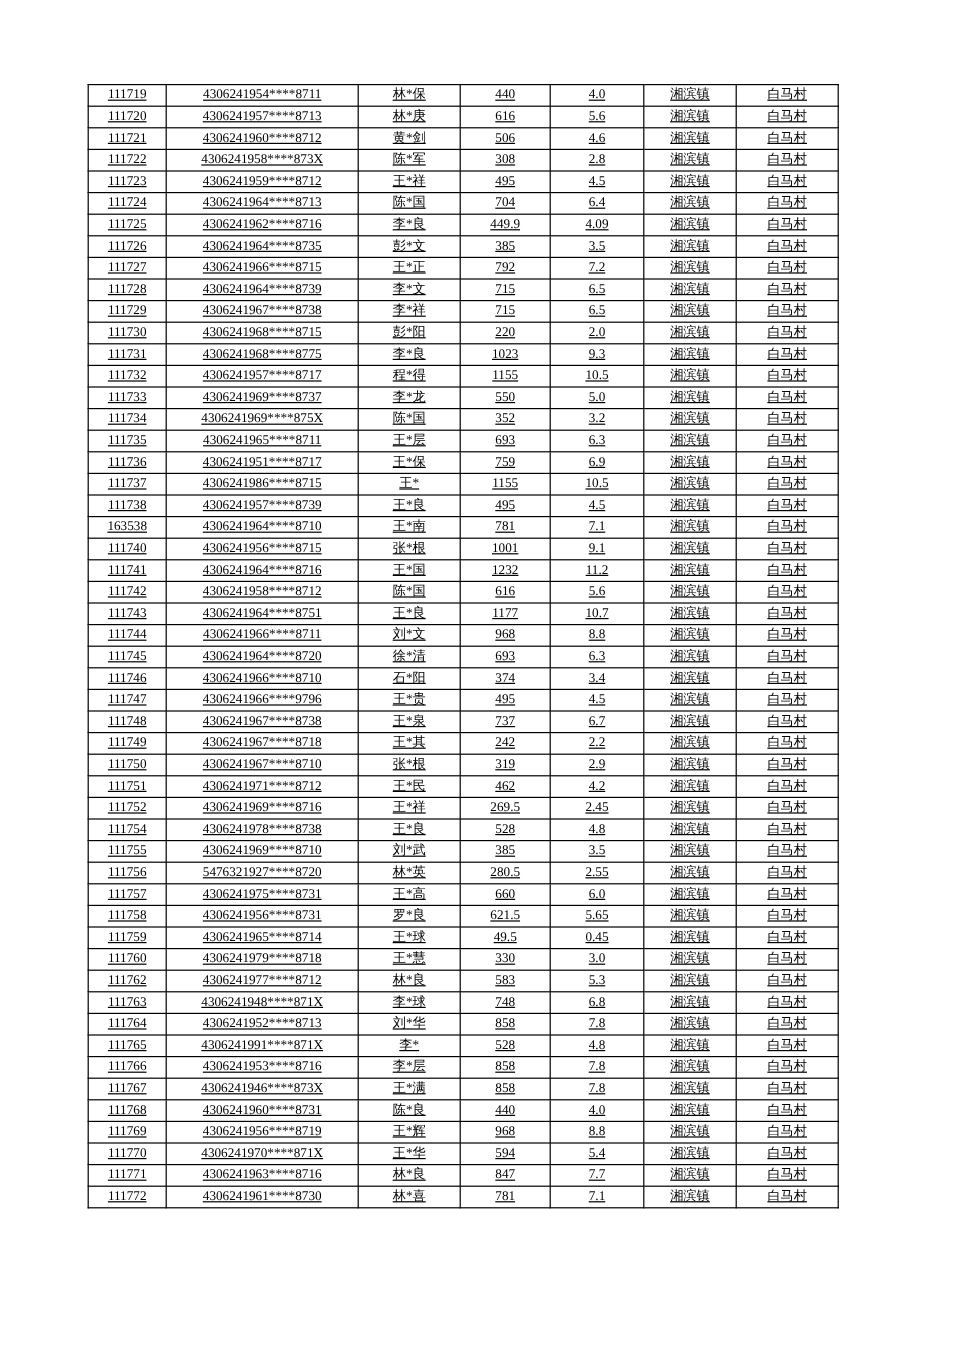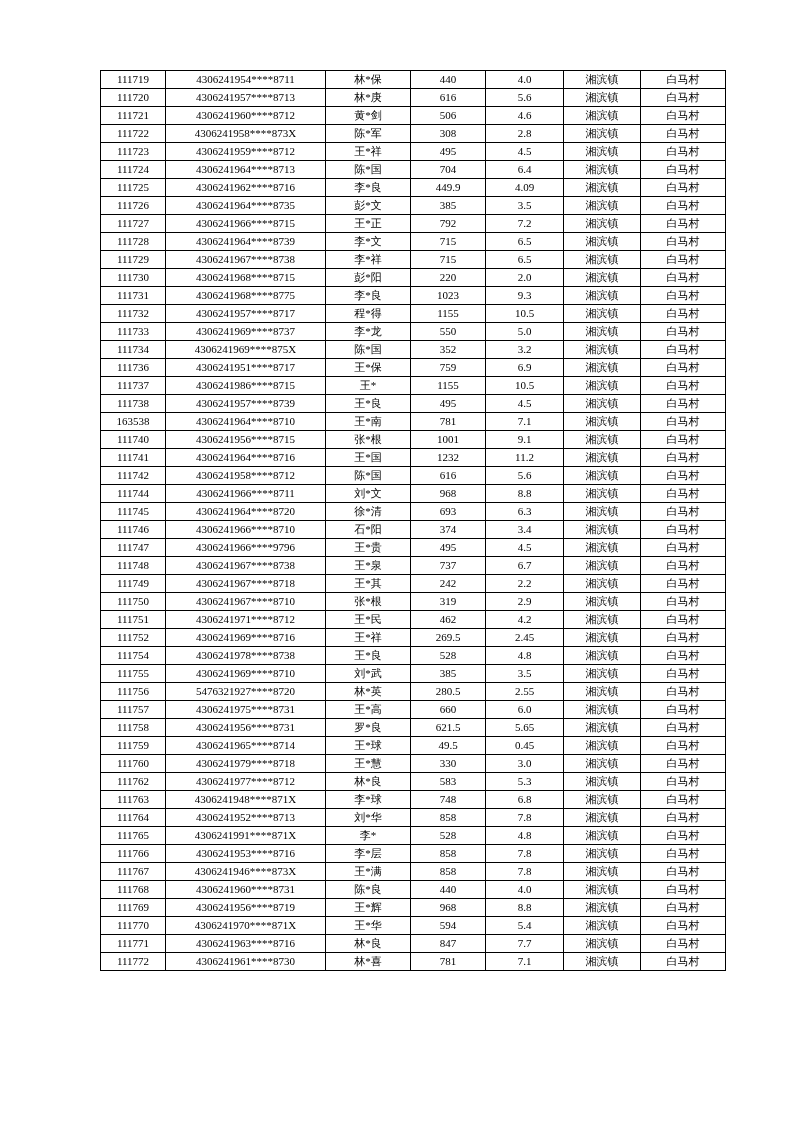--- a/index.html
+++ b/index.html
@@ -9,22 +9,23 @@
   body {
     width: 794px;
     height: 1122px;
     background: #ffffff;
     position: relative;
     font-family: "Liberation Serif", "DejaVu Serif", serif;
     color: #000000;
   }
   .sheet {
     position: absolute;
-    left: 100px;
+    left: 73px;
     top: 70px;
+    text-decoration: underline;
   }
   table {
     border-collapse: collapse;
     table-layout: fixed;
   }
   td {
     border: 1px solid #000000;
     height: 17px;
     text-align: center;
     vertical-align: middle;
@@ -195,20 +196,29 @@
         <tr>
           <td>111734</td>
           <td>4306241969****875X</td>
           <td>陈*国</td>
           <td>352</td>
           <td>3.2</td>
           <td>湘滨镇</td>
           <td>白马村</td>
         </tr>
         <tr>
+          <td>111735</td>
+          <td>4306241965****8711</td>
+          <td>王*层</td>
+          <td>693</td>
+          <td>6.3</td>
+          <td>湘滨镇</td>
+          <td>白马村</td>
+        </tr>
+        <tr>
           <td>111736</td>
           <td>4306241951****8717</td>
           <td>王*保</td>
           <td>759</td>
           <td>6.9</td>
           <td>湘滨镇</td>
           <td>白马村</td>
         </tr>
         <tr>
           <td>111737</td>
@@ -258,20 +268,29 @@
         <tr>
           <td>111742</td>
           <td>4306241958****8712</td>
           <td>陈*国</td>
           <td>616</td>
           <td>5.6</td>
           <td>湘滨镇</td>
           <td>白马村</td>
         </tr>
         <tr>
+          <td>111743</td>
+          <td>4306241964****8751</td>
+          <td>王*良</td>
+          <td>1177</td>
+          <td>10.7</td>
+          <td>湘滨镇</td>
+          <td>白马村</td>
+        </tr>
+        <tr>
           <td>111744</td>
           <td>4306241966****8711</td>
           <td>刘*文</td>
           <td>968</td>
           <td>8.8</td>
           <td>湘滨镇</td>
           <td>白马村</td>
         </tr>
         <tr>
           <td>111745</td>

